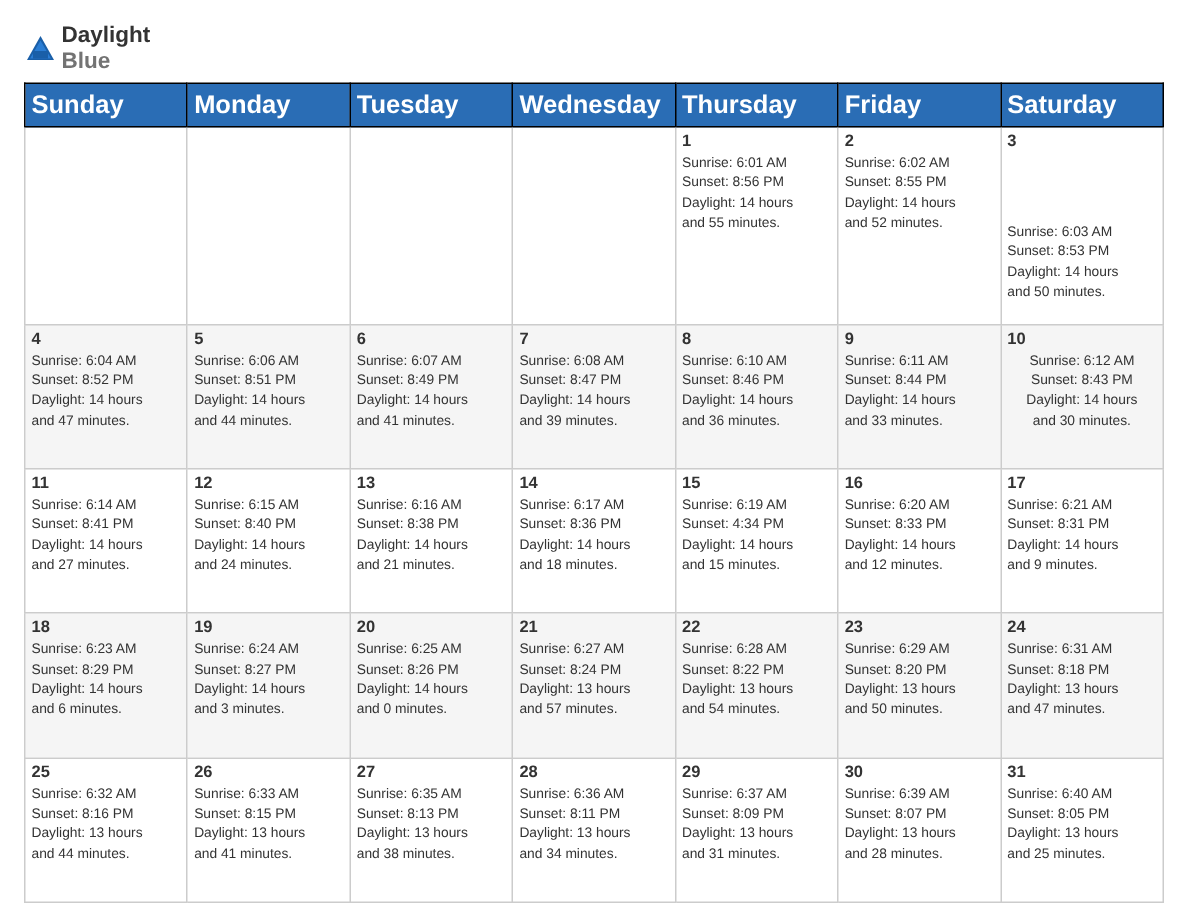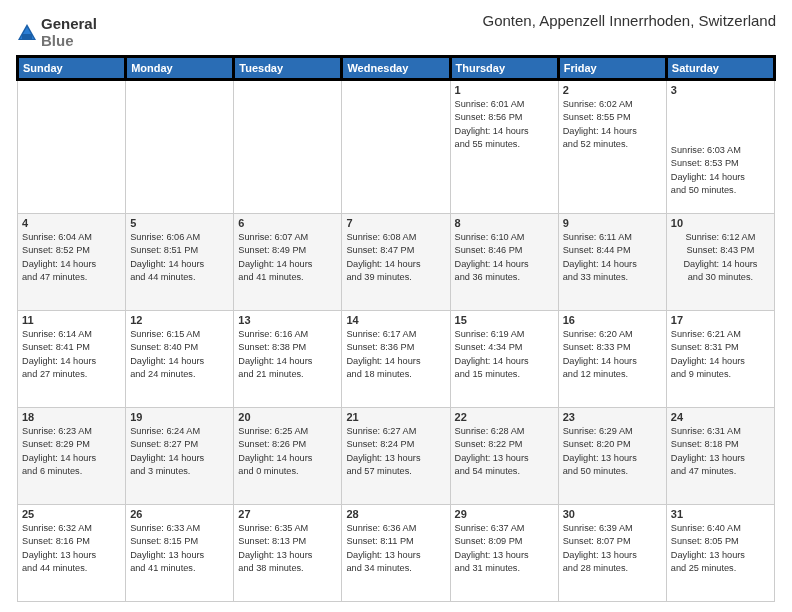--- a/index.html
+++ b/index.html
@@ -64,25 +64,25 @@
     }
     .calendar {
       flex: 1;
       border-collapse: collapse;
       width: 100%;
       table-layout: fixed;
     }
     .calendar th {
       background: #2a6db5;
       color: #fff;
-      font-size: 11px;
+      font-size: 17px;
       font-weight: bold;
       padding: 4px 4px;
       text-align: left;
-      border: 3px solid #000000;
+      border: 1px solid #000000;
     }
     .calendar td {
       border: 1px solid #ccc;
       vertical-align: top;
       padding: 3px 4px;
       font-size: 9.5px;
       color: #333;
       background: #fff;
       height: 88px;
     }
@@ -109,26 +109,25 @@
 
 <div class="page">
   <div class="header">
     <div class="logo">
       <svg class="logo-icon" viewBox="0 0 22 22" xmlns="http://www.w3.org/2000/svg">
         <polygon points="11,2 20,18 2,18" fill="#1a5fa8"></polygon>
         <polygon points="11,5 18,17 4,17" fill="#2a7dd4"></polygon>
         <rect x="6" y="12" width="10" height="5" fill="#1a5fa8"></rect>
       </svg>
       <div class="logo-text">
-        <span class="logo-general">General</span>
+        <span class="logo-general">Daylight</span>
         <span class="logo-blue">Blue</span>
       </div>
     </div>
     <div class="title-block">
-      <div class="location-title">Gonten, Appenzell Innerrhoden, Switzerland</div>
     </div>
   </div>
 
   <table class="calendar">
     <thead>
       <tr>
       <th>Sunday</th>
           <th>Monday</th>
           <th>Tuesday</th>
           <th>Wednesday</th>

